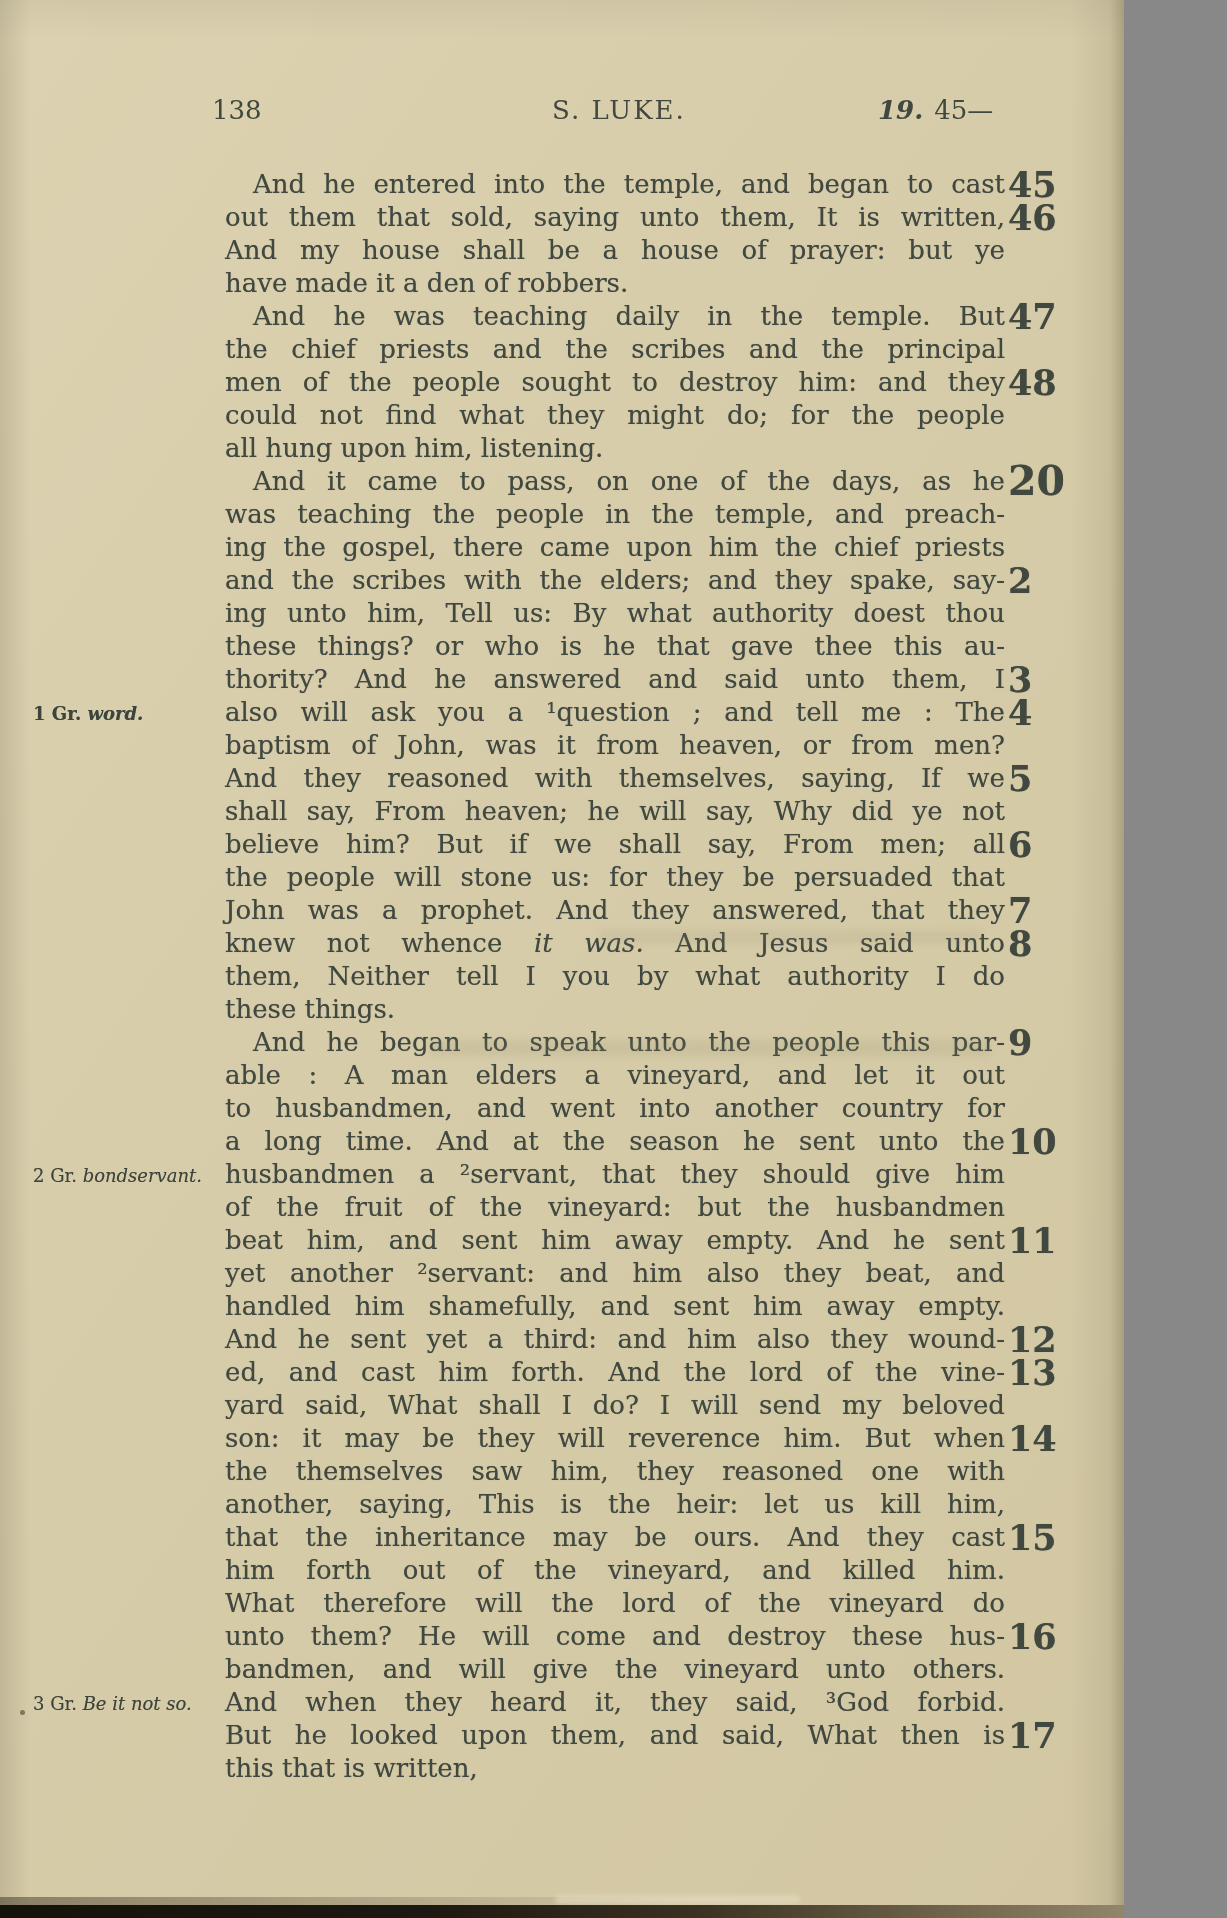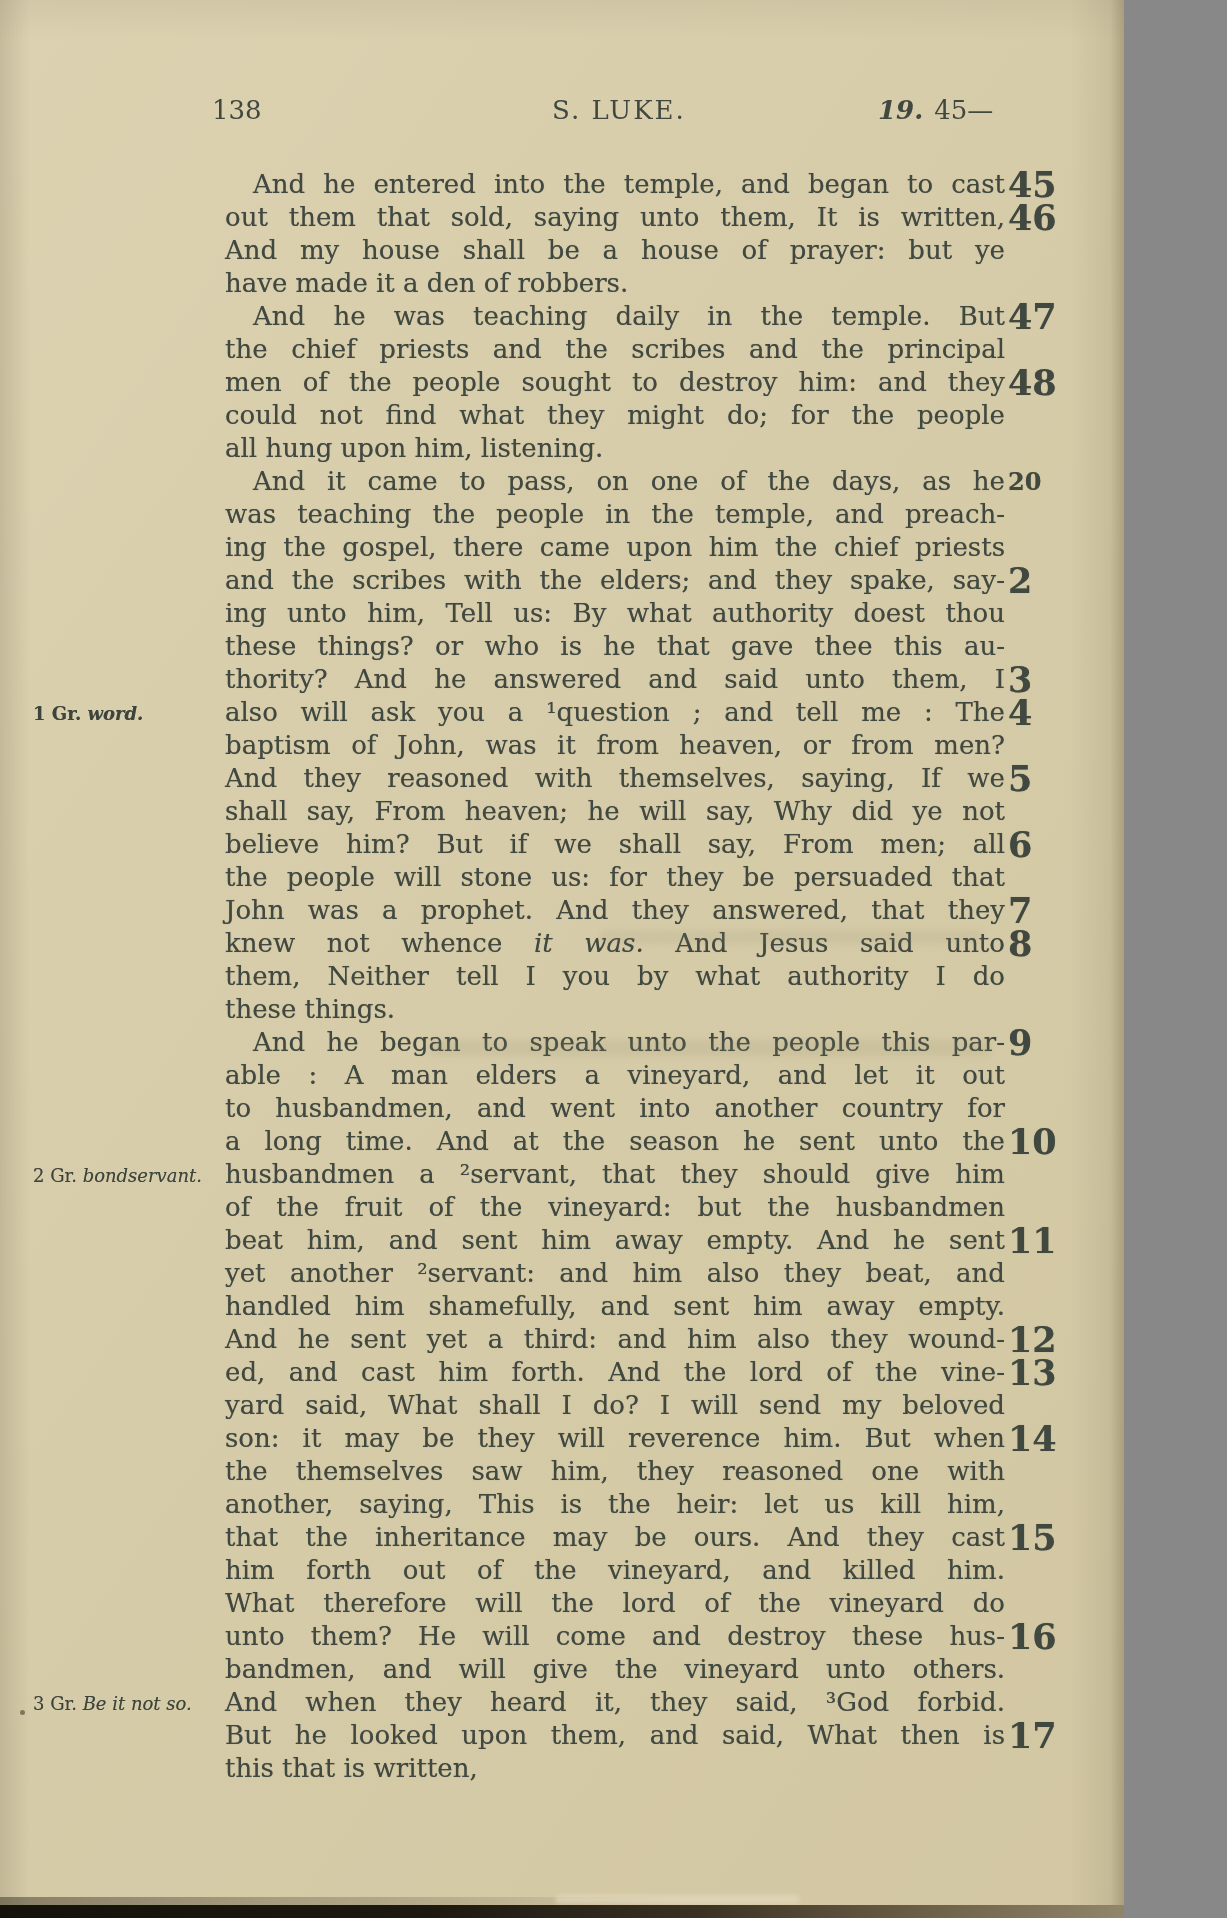--- a/index.html
+++ b/index.html
@@ -26,21 +26,21 @@
     text-align:justify; text-align-last:justify;
     text-shadow:0 0 0.7px rgba(64,72,64,0.55);
   }
   .line.short { text-align-last:left; }
   .line.indent { text-indent:28px; }
   .it { font-style:italic; }
   .verse {
     position:absolute; left:783px; top:0; width:54px; text-align:center;
     font-size:35px; text-indent:0;font-weight:bold;
   }
-  .verse.chapter { font-weight:bold; font-size:24px; }
+  .verse.chapter { font-weight:bold; font-size:41px; }
 
   .footnote {
     position:absolute; left:33px; font-size:18px; line-height:22px;
     white-space:nowrap; color:#3c443c;
     text-shadow:0 0 0.6px rgba(60,68,60,0.5);
   }
   .footnote .it { font-style:italic; }
 
   
   .crease-band { position:absolute; left:1168px; top:0; width:34px; height:100%;

